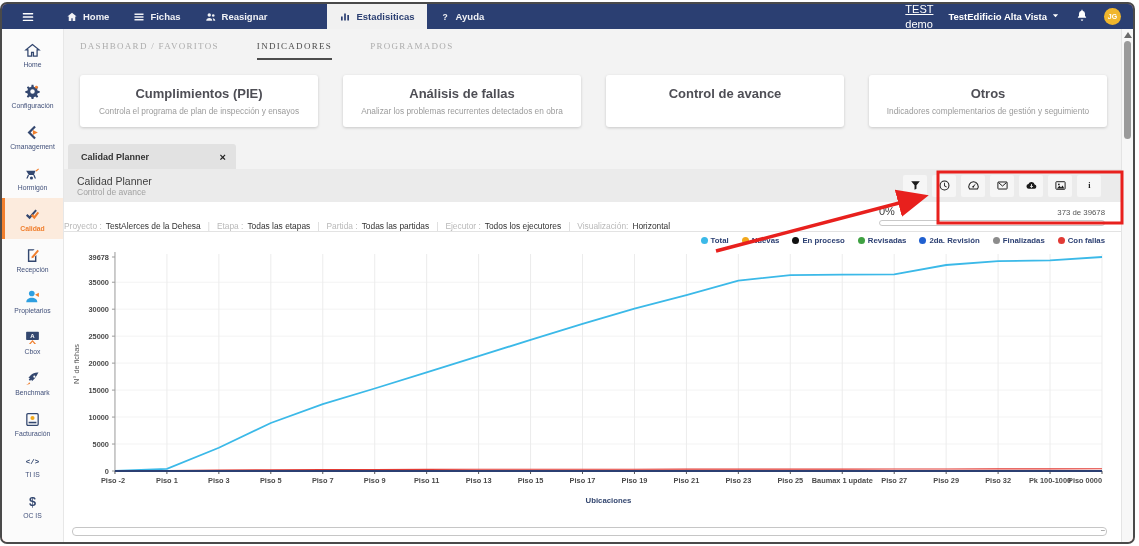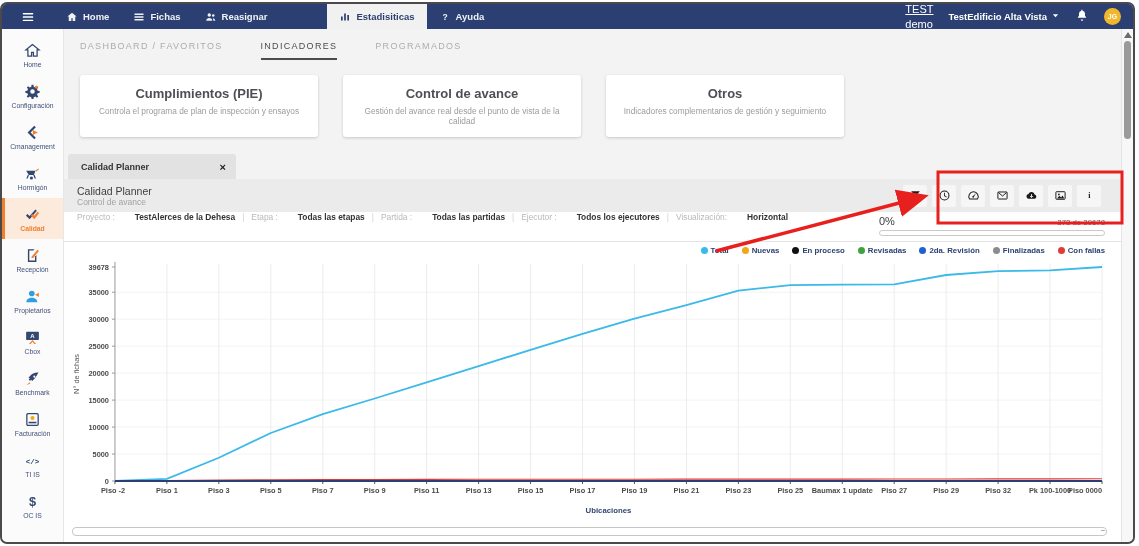--- a/index.html
+++ b/index.html
@@ -29,44 +29,44 @@
   .sb-item { height:41px; display:flex; flex-direction:column; align-items:center; justify-content:center; gap:2px; position:relative; cursor:pointer; }
   .sb-item svg { width:17px; height:17px; }
   .sb-label { font-size:6.8px; color:#41507a; }
   .sb-item.active { background:#fcebdd; }
   .sb-item.active::before { content:''; position:absolute; left:0; top:0; bottom:0; width:3px; background:#f07f2e; }
   .sb-item.active .sb-label { color:#f07f2e; font-weight:700; }
 
   
   .main { flex:1; display:flex; flex-direction:column; position:relative; background:#f3f3f3; min-width:0; }
 
-  .tabs { margin:12px 0 0 16px; display:flex; gap:38px; }
+  .tabs { margin:12px 0 0 16px; display:flex; gap:38px;font-family:Liberation Serif, serif; }
   .tab { font-size:9px; letter-spacing:1.3px; color:#adadad; padding-bottom:7px; cursor:pointer; }
   .tab.active { color:#4c4c4c; border-bottom:2px solid #4c4c4c; }
 
   .cards { margin:15px 14px 0 16px; display:grid; grid-template-columns:repeat(4,1fr); gap:25px; }
   .card { background:#fff; border-radius:3px; box-shadow:0 1px 3px rgba(0,0,0,.18); text-align:center; padding:10px 12px 11px; cursor:pointer; }
   .card h3 { font-size:13px; color:#4e4e55; font-weight:700; margin:1px 0 5px; }
   .card p { font-size:8.3px; color:#9b9b9b; }
 
   .workspace { margin-top:17px; flex:1; display:flex; flex-direction:column; min-height:0; }
   .doc-tabbar { height:25px; display:flex; padding-left:4px; }
   .doc-tab { background:#e2e2e2; width:168px; display:flex; align-items:center; justify-content:space-between; padding:0 10px 0 13px; font-size:9px; font-weight:700; color:#333; border-radius:3px 3px 0 0; cursor:pointer; }
   .doc-tab .close { font-size:11px; font-weight:700; color:#222; cursor:pointer; }
   .ws-header { background:#ebebeb; height:33px; display:flex; align-items:center; padding:0 10px 0 13px; }
   .ws-titles .t1 { font-size:10.5px; color:#3e3e3e; }
   .ws-titles .t2 { font-size:8.5px; color:#a2a2a2; }
   .toolbar { margin-left:auto; display:flex; gap:5px; margin-right:10px; }
   .tb-btn { width:24px; height:22px; background:#f6f6f6; border:none; border-radius:2px; display:flex; align-items:center; justify-content:center; color:#1b1b1b; cursor:pointer; }
   .tb-btn svg { width:13px; height:13px; }
 
   .panel { flex:1; background:#fff; position:relative; display:flex; flex-direction:column; min-height:0; }
-  .filter-row { height:30px; border-bottom:1px solid #e3e3e3; display:flex; align-items:flex-start; padding-left:13px; white-space:nowrap; }
+  .filter-row { height:30px; border-bottom:1px solid #e3e3e3; display:flex; align-items:flex-end; white-space:nowrap; }
   .f-label { font-size:8.4px; color:#b9b9b9; }
-  .f-value { font-size:8.4px; color:#333; font-weight:700; margin-left:20px; }
+  .f-value { font-size:8.4px; color:#333; font-weight:400; margin-left:4px; }
   .f-sep { font-size:8.4px; color:#d3d3d3; padding:0 7px; }
 
   .progress-block { position:absolute; top:3px; right:16px; width:226px; }
   .p-top { display:flex; justify-content:space-between; align-items:flex-end; }
   .p-pct { font-size:11px; color:#3d3d3d; }
   .p-count { font-size:7.8px; color:#555; }
   .p-bar { margin-top:3px; height:6px; border:1px solid #c9c9c9; border-radius:3px; background:#fff; }
 
   .chart-wrap { flex:1; position:relative; padding:0 10px 0 4px; min-height:0; }
   .legend { position:absolute; top:4px; right:16px; display:flex; gap:13px; align-items:center; }
@@ -252,22 +252,25 @@
           <div class="tab">DASHBOARD / FAVORITOS</div>
           <div class="tab active">INDICADORES</div>
           <div class="tab">PROGRAMADOS</div>
         </div>
       <div class="cards" id="cards">
           <div class="card">
             <h3>Cumplimientos (PIE)</h3>
             <p>Controla el programa de plan de inspección y ensayos</p>
           </div>
           <div class="card">
+            <h3>Análisis de fallas</h3>
+            <p>Analizar los problemas recurrentes detectados en obra</p>
+          </div>
+          <div class="card">
             <h3>Control de avance</h3>
-            <p>Gestión del avance real desde el punto de vista de la calidad</p>
           </div>
           <div class="card">
             <h3>Otros</h3>
             <p>Indicadores complementarios de gestión y seguimiento</p>
           </div>
         </div>
 
       <div class="workspace">
         <div class="doc-tabbar">
           <div class="doc-tab">

